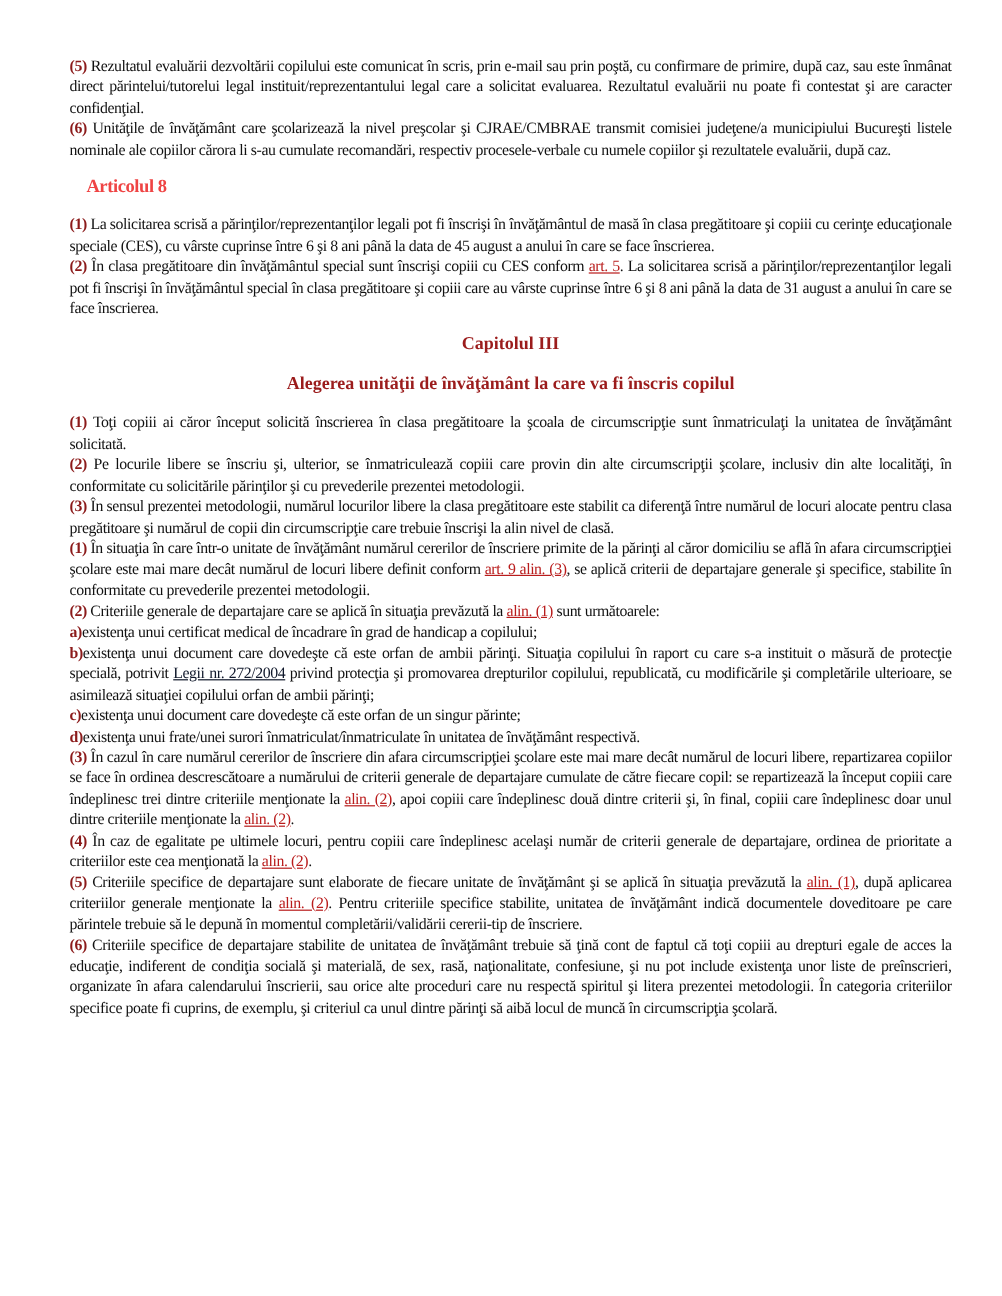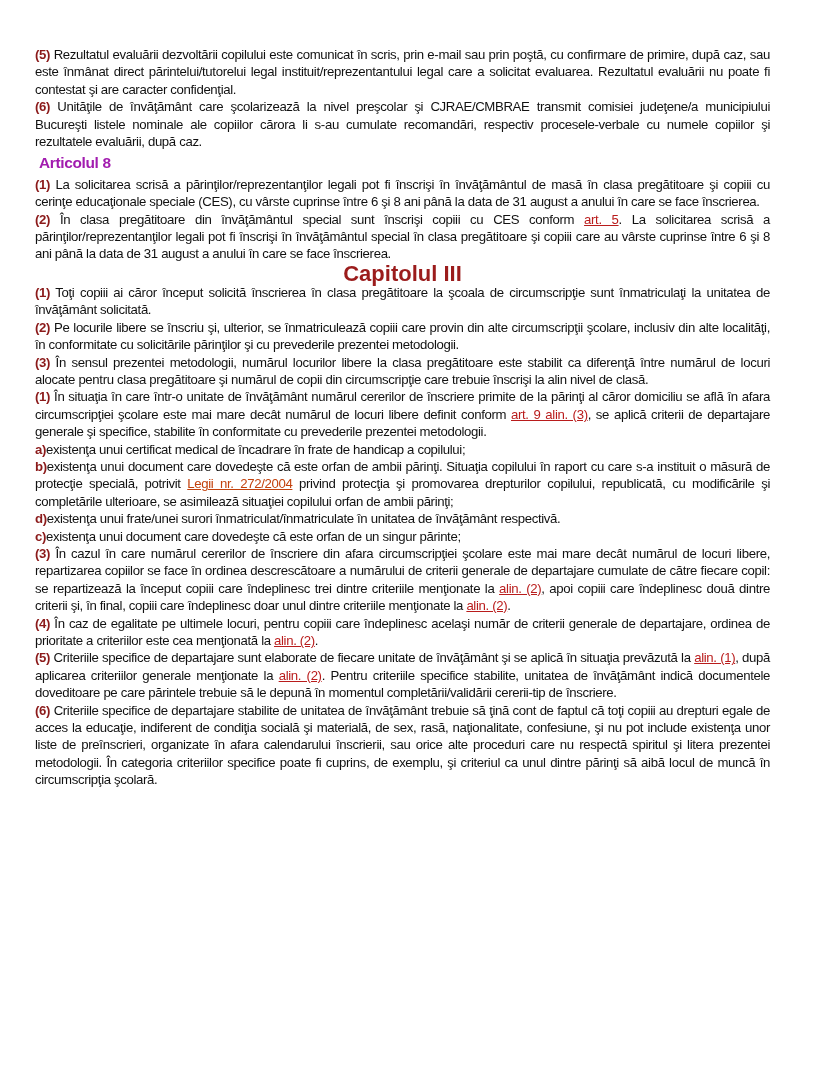--- a/index.html
+++ b/index.html
@@ -1,50 +1,52 @@
 <!DOCTYPE html>
 <html><head>
 <meta charset="utf-8">
 <style>
   html, body { margin: 0; padding: 0; background: #ffffff; }
   body { width: 835px; height: 1080px; overflow: hidden; }
   .page {
-    position: absolute; left: 35px; top: 46px; width: 735px;
-    font-family: Liberation Sans, sans-serif;
+    position: absolute; left: 58px; top: 46px; width: 735px;
+    font-family: Liberation Serif, serif;
     font-size: 13.2px; line-height: 17.4px; color: #111111;
     letter-spacing: -0.35px;
   }
   p { margin: 0; text-align: justify; }
   .num { color: #8b1a1a; font-weight: bold; }
-  .art { color: #a21caf; font-weight: bold; margin: 4px; }
-  .chap { color: #9b1c1c; font-weight: bold; text-align: center; font-size: 22px; line-height: 21px; margin: 0; letter-spacing: 0; }
+  .art { color: #ef4444; font-weight: bold; margin: 14px; }
+  .chap { color: #9b1c1c; font-weight: bold; text-align: center; font-size: 15px; line-height: 21px; margin: 12px; letter-spacing: 0; }
   a.lnk { color: #b91c1c; text-decoration: underline; }
-  a.ext { color: #c2410c; text-decoration: underline; }
+  a.ext { color: #0f172a; text-decoration: underline; }
 </style>
 </head>
 <body>
 
 <div class="page">
 
   <p><span class="num">(5)</span><span> Rezultatul evaluării dezvoltării copilului este comunicat în scris, prin e-mail sau prin poştă, cu confirmare de primire, după caz, sau este înmânat direct părintelui/tutorelui legal instituit/reprezentantului legal care a solicitat evaluarea. Rezultatul evaluării nu poate fi contestat şi are caracter confidenţial.</span></p>
   <p><span class="num">(6)</span><span> Unităţile de învăţământ care şcolarizează la nivel preşcolar şi CJRAE/CMBRAE transmit comisiei judeţene/a municipiului Bucureşti listele nominale ale copiilor cărora li s-au cumulate recomandări, respectiv procesele-verbale cu numele copiilor şi rezultatele evaluării, după caz.</span></p>
 
   <h3 class="art">Articolul 8</h3>
-  <p><span class="num">(1)</span><span> La solicitarea scrisă a părinţilor/reprezentanţilor legali pot fi înscrişi în învăţământul de masă în clasa pregătitoare şi copiii cu cerinţe educaţionale speciale (CES), cu vârste cuprinse între 6 şi 8 ani până la data de 31 august a anului în care se face înscrierea.</span></p>
+  <p><span class="num">(1)</span><span> La solicitarea scrisă a părinţilor/reprezentanţilor legali pot fi înscrişi în învăţământul de masă în clasa pregătitoare şi copiii cu cerinţe educaţionale speciale (CES), cu vârste cuprinse între 6 şi 8 ani până la data de 45 august a anului în care se face înscrierea.</span></p>
   <p><span class="num">(2)</span><span> În clasa pregătitoare din învăţământul special sunt înscrişi copiii cu CES conform </span><a class="lnk" href="#">art. 5</a><span>. La solicitarea scrisă a părinţilor/reprezentanţilor legali pot fi înscrişi în învăţământul special în clasa pregătitoare şi copiii care au vârste cuprinse între 6 şi 8 ani până la data de 31 august a anului în care se face înscrierea.</span></p>
 
   <h2 class="chap">Capitolul III</h2>
+  <h2 class="chap">Alegerea unităţii de învăţământ la care va fi înscris copilul</h2>
 
   <p><span class="num">(1)</span><span> Toţi copiii ai căror început solicită înscrierea în clasa pregătitoare la şcoala de circumscripţie sunt înmatriculaţi la unitatea de învăţământ solicitată.</span></p>
   <p><span class="num">(2)</span><span> Pe locurile libere se înscriu şi, ulterior, se înmatriculează copiii care provin din alte circumscripţii şcolare, inclusiv din alte localităţi, în conformitate cu solicitările părinţilor şi cu prevederile prezentei metodologii.</span></p>
   <p><span class="num">(3)</span><span> În sensul prezentei metodologii, numărul locurilor libere la clasa pregătitoare este stabilit ca diferenţă între numărul de locuri alocate pentru clasa pregătitoare şi numărul de copii din circumscripţie care trebuie înscrişi la alin nivel de clasă.</span></p>
 
   <p><span class="num">(1)</span><span> În situaţia în care într-o unitate de învăţământ numărul cererilor de înscriere primite de la părinţi al căror domiciliu se află în afara circumscripţiei şcolare este mai mare decât numărul de locuri libere definit conform </span><a class="lnk" href="#">art. 9 alin. (3)</a><span>, se aplică criterii de departajare generale şi specifice, stabilite în conformitate cu prevederile prezentei metodologii.</span></p>
-  <p><span class="num">a)</span><span>existenţa unui certificat medical de încadrare în frate de handicap a copilului;</span></p>
+  <p><span class="num">(2)</span><span> Criteriile generale de departajare care se aplică în situaţia prevăzută la </span><a class="lnk" href="#">alin. (1)</a><span> sunt următoarele:</span></p>
+  <p><span class="num">a)</span><span>existenţa unui certificat medical de încadrare în grad de handicap a copilului;</span></p>
   <p><span class="num">b)</span><span>existenţa unui document care dovedeşte că este orfan de ambii părinţi. Situaţia copilului în raport cu care s-a instituit o măsură de protecţie specială, potrivit </span><a class="ext" href="#">Legii nr. 272/2004</a><span> privind protecţia şi promovarea drepturilor copilului, republicată, cu modificările şi completările ulterioare, se asimilează situaţiei copilului orfan de ambii părinţi;</span></p>
+  <p><span class="num">c)</span><span>existenţa unui document care dovedeşte că este orfan de un singur părinte;</span></p>
   <p><span class="num">d)</span><span>existenţa unui frate/unei surori înmatriculat/înmatriculate în unitatea de învăţământ respectivă.</span></p>
-  <p><span class="num">c)</span><span>existenţa unui document care dovedeşte că este orfan de un singur părinte;</span></p>
   <p><span class="num">(3)</span><span> În cazul în care numărul cererilor de înscriere din afara circumscripţiei şcolare este mai mare decât numărul de locuri libere, repartizarea copiilor se face în ordinea descrescătoare a numărului de criterii generale de departajare cumulate de către fiecare copil: se repartizează la început copiii care îndeplinesc trei dintre criteriile menţionate la </span><a class="lnk" href="#">alin. (2)</a><span>, apoi copiii care îndeplinesc două dintre criterii şi, în final, copiii care îndeplinesc doar unul dintre criteriile menţionate la </span><a class="lnk" href="#">alin. (2)</a><span>.</span></p>
   <p><span class="num">(4)</span><span> În caz de egalitate pe ultimele locuri, pentru copiii care îndeplinesc acelaşi număr de criterii generale de departajare, ordinea de prioritate a criteriilor este cea menţionată la </span><a class="lnk" href="#">alin. (2)</a><span>.</span></p>
   <p><span class="num">(5)</span><span> Criteriile specifice de departajare sunt elaborate de fiecare unitate de învăţământ şi se aplică în situaţia prevăzută la </span><a class="lnk" href="#">alin. (1)</a><span>, după aplicarea criteriilor generale menţionate la </span><a class="lnk" href="#">alin. (2)</a><span>. Pentru criteriile specifice stabilite, unitatea de învăţământ indică documentele doveditoare pe care părintele trebuie să le depună în momentul completării/validării cererii-tip de înscriere.</span></p>
   <p><span class="num">(6)</span><span> Criteriile specifice de departajare stabilite de unitatea de învăţământ trebuie să ţină cont de faptul că toţi copiii au drepturi egale de acces la educaţie, indiferent de condiţia socială şi materială, de sex, rasă, naţionalitate, confesiune, şi nu pot include existenţa unor liste de preînscrieri, organizate în afara calendarului înscrierii, sau orice alte proceduri care nu respectă spiritul şi litera prezentei metodologii. În categoria criteriilor specifice poate fi cuprins, de exemplu, şi criteriul ca unul dintre părinţi să aibă locul de muncă în circumscripţia şcolară.</span></p>
 
 </div>
 
 </body></html>

